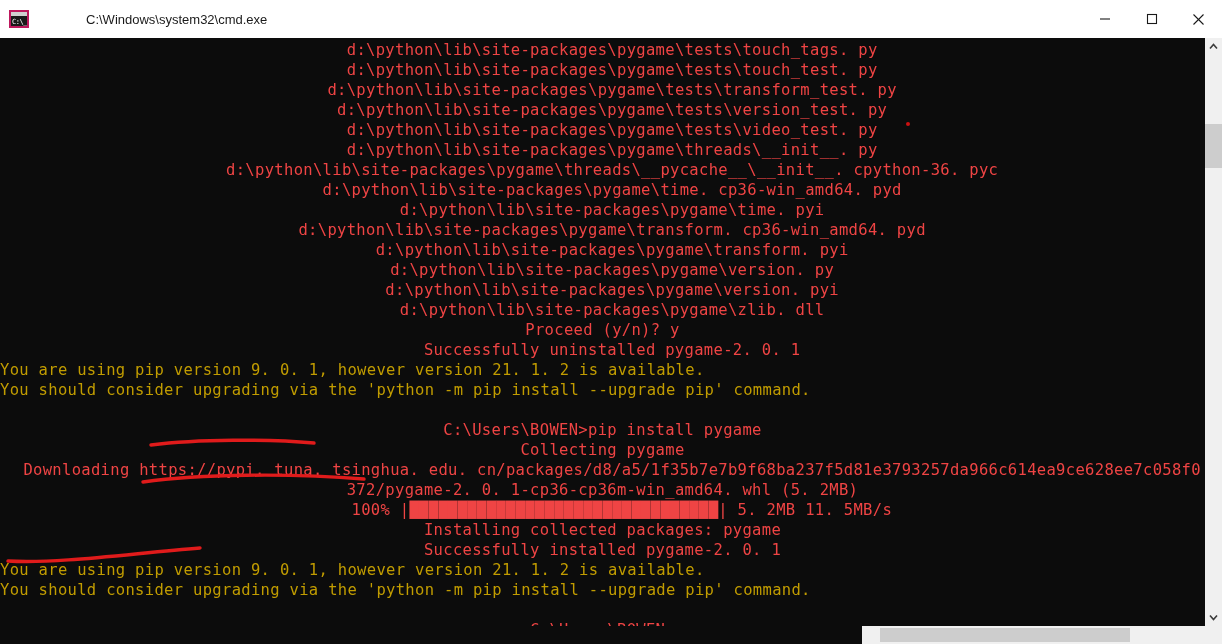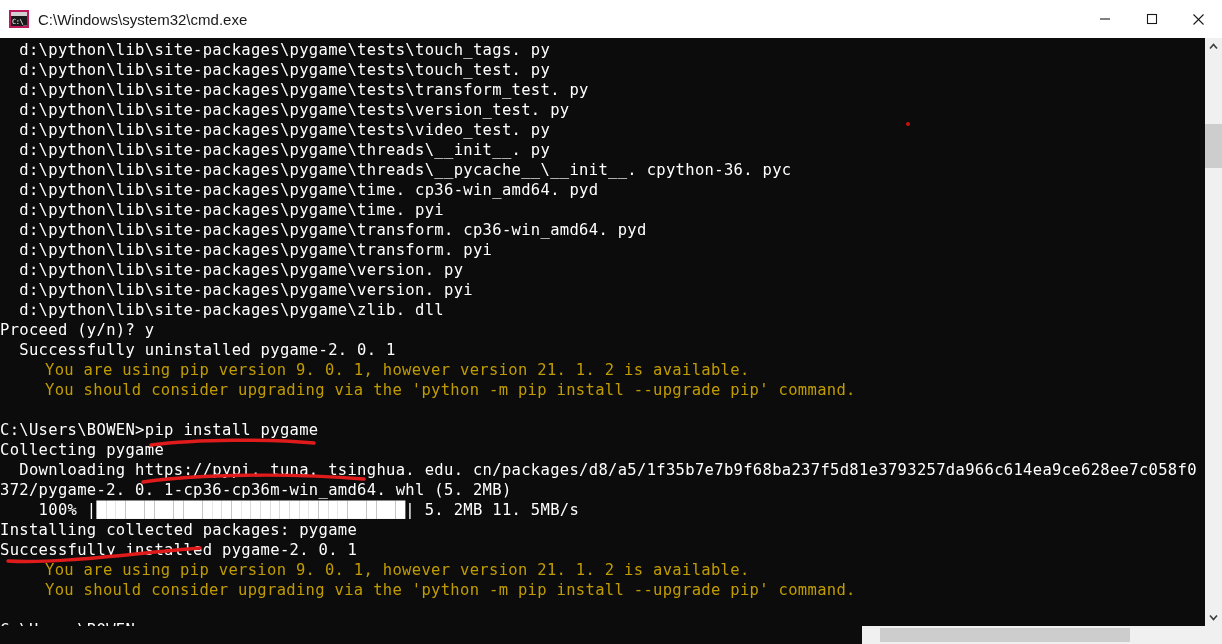--- a/index.html
+++ b/index.html
@@ -56,23 +56,24 @@
     font-family: "DejaVu Sans Mono", monospace;
     font-size: 7px;
     line-height: 12px;
     text-align: left;
     padding-left: 1px;
     letter-spacing: -0.5px;
     overflow: hidden;
   }
   #title-text {
     font-family: "Liberation Sans", sans-serif;
-    font-size: 15px;
+    font-size: 13px;
     color: #1a1a1a;
     white-space: nowrap;
+    margin-left: 48px;
   }
   #winbuttons {
     position: absolute;
     right: 0; top: 0;
     height: 38px;
     display: flex;
   }
   .winbtn {
     width: 47px;
     height: 38px;
@@ -98,22 +99,22 @@
     left: 0;
     top: 2px;
     width: 1205px;
     font-family: "DejaVu Sans Mono", monospace;
     font-size: 15.5px;
     line-height: 20px;
     white-space: pre;
     letter-spacing: 0.32px;
   }
   .ln { height: 20px; }
-  .c-white  { color: #ffffff; }
-  .c-yellow { color: #c19c00; margin-left: 45px; }
+  .c-white  { color: #ef4444; text-align: center; }
+  .c-yellow { color: #c19c00; }
 
   
   #red-dot {
     position: absolute;
     left: 906px;
     top: 84px;
     width: 4px;
     height: 4px;
     background: #cc1111;
     border-radius: 50%;

